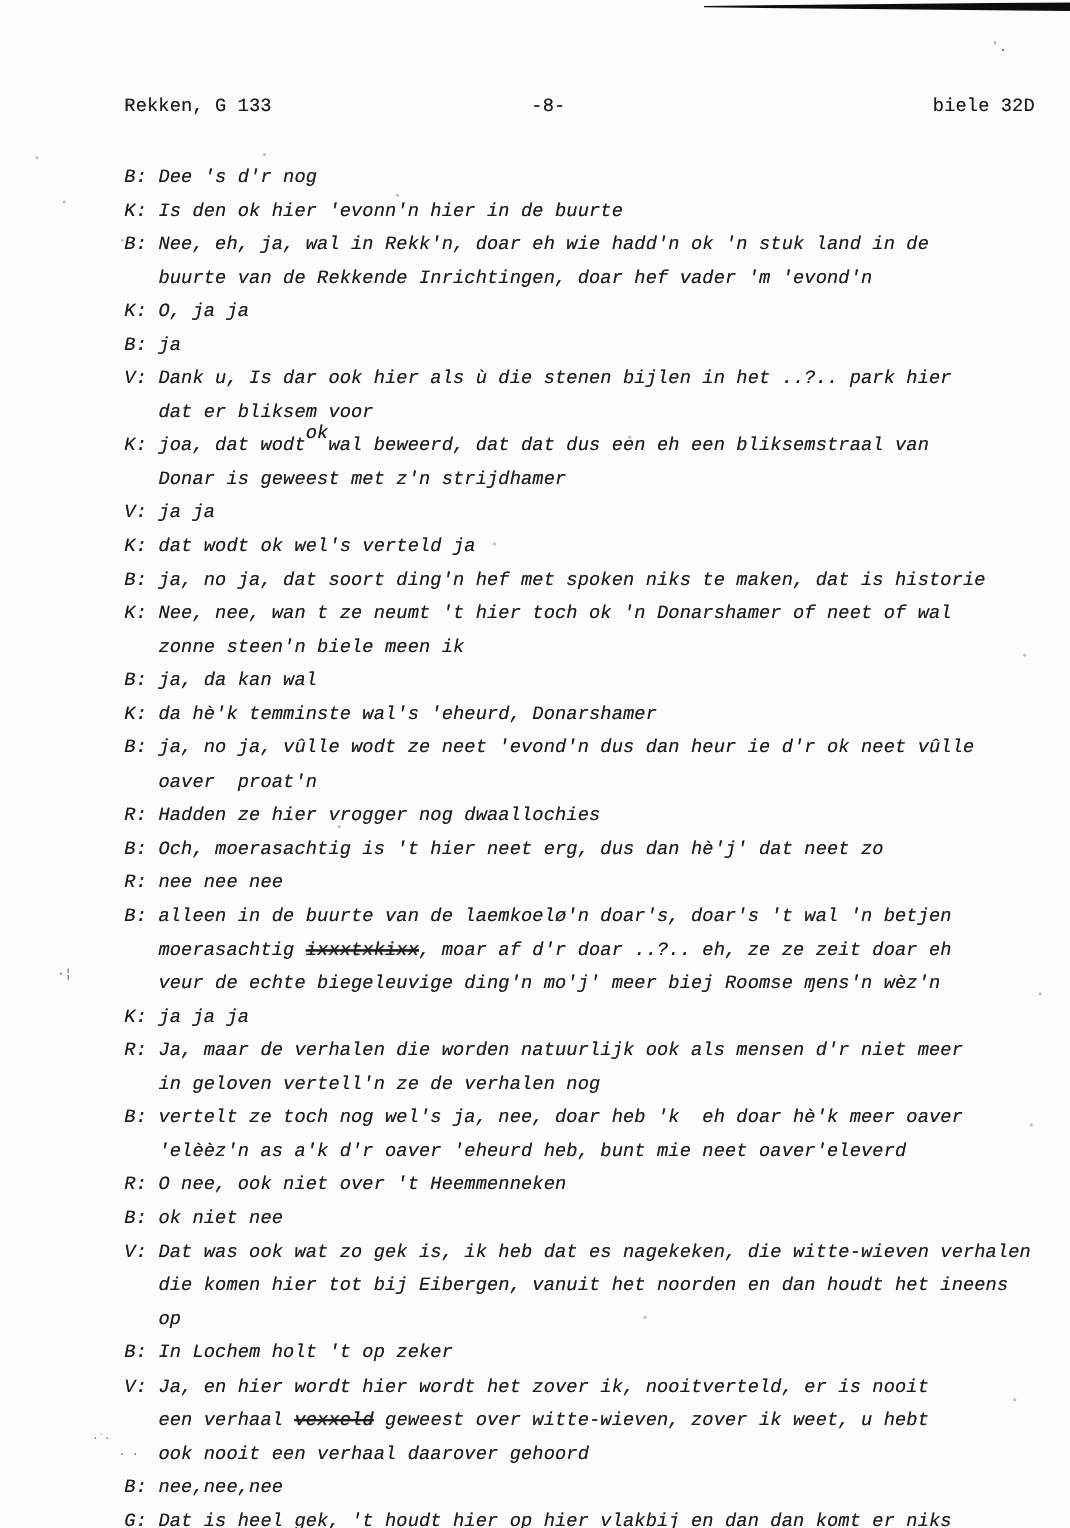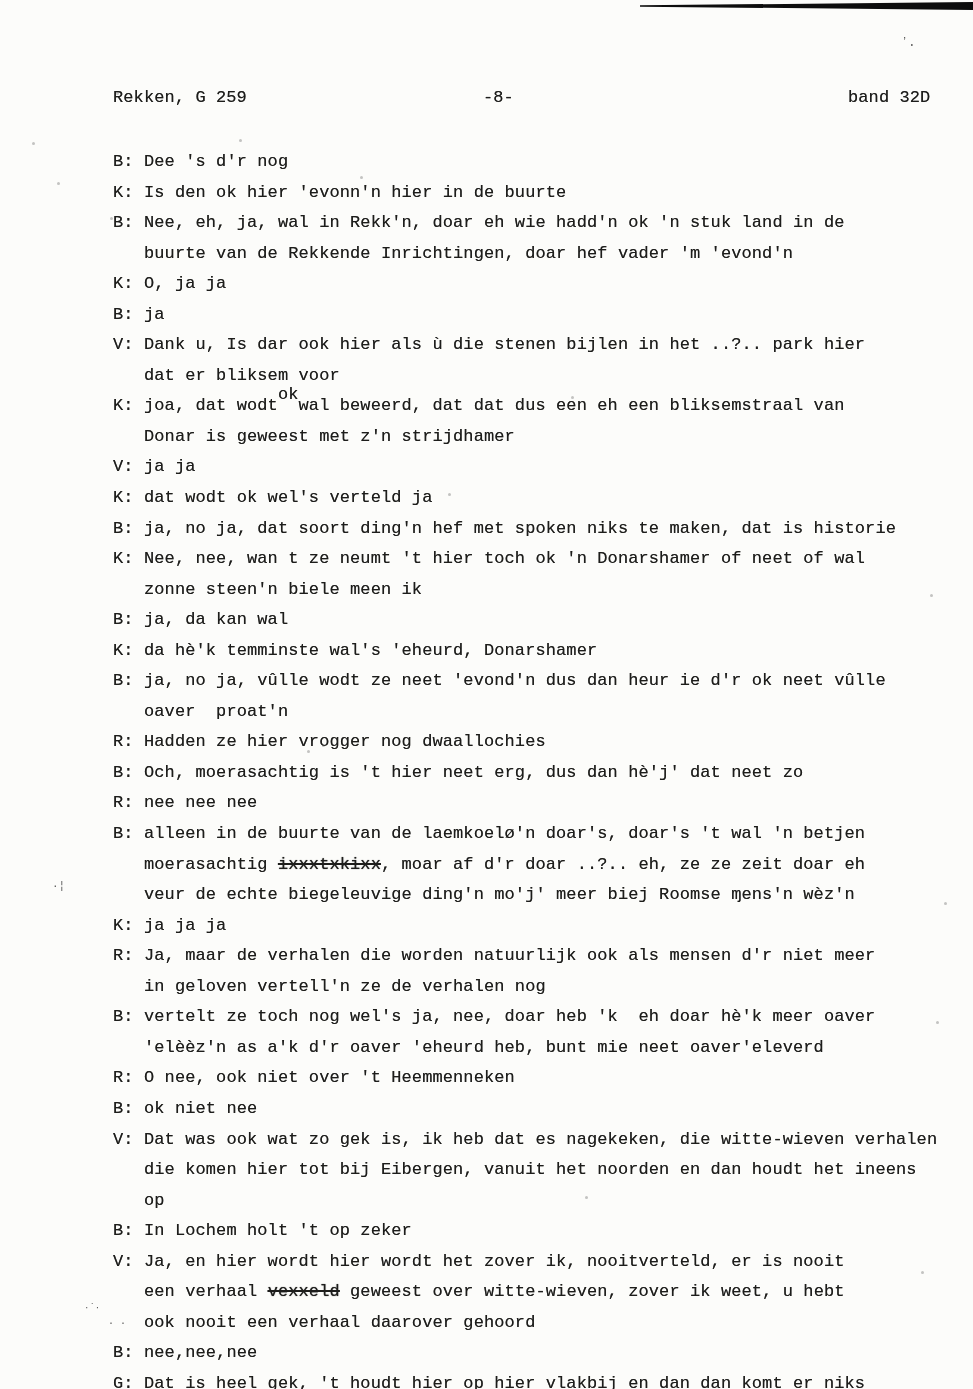--- a/index.html
+++ b/index.html
@@ -35,21 +35,21 @@
   .transcript {
     position: absolute;
     left: 113px; top: 147px;
     width: 860px;
     font-size: 17px;
     line-height: 30.55px;
     letter-spacing: 0.1px;
     white-space: pre;
     text-shadow: 0 0 0.5px rgba(20,20,20,0.65);
   }
-  .line { height: 30.55px; }
+  .line { height: 30.55px; font-style: italic; }
   .speaker { display: inline-block; width: 31px; white-space: pre; }
   .sup {
     display: inline-block;
     transform: translateY(-11px);
     text-align: center;
   }
   .strike {
     text-decoration: line-through;
     text-decoration-thickness: 2px;
     text-shadow: 0 0 1px rgba(20,20,20,0.8);
@@ -77,23 +77,23 @@
   }
 </style>
 </head>
 <body>
 
 <div class="page">
 
   <div class="scan-line"></div>
 
   <div class="header">
-    <span class="hdr left">Rekken, G 259</span>
+    <span class="hdr left">Rekken, G 133</span>
     <span class="hdr center">-8-</span>
-    <span class="hdr right">band 32D</span>
+    <span class="hdr right">biele 32D</span>
   </div>
 
   <div class="artifact a1">ʼ.</div>
   <div class="artifact a2">·¦</div>
   <div class="artifact a3">·˙·</div>
   <div class="artifact a4">. .</div>
 
   <div class="transcript"><div class="line"><span class="speaker">B:</span><span class="text"><span>Dee 's d'r nog</span></span></div><div class="line"><span class="speaker">K:</span><span class="text"><span>Is den ok hier 'evonn'n hier in de buurte</span></span></div><div class="line"><span class="speaker">B:</span><span class="text"><span>Nee, eh, ja, wal in Rekk'n, doar eh wie hadd'n ok 'n stuk land in de</span></span></div><div class="line"><span class="speaker"></span><span class="text"><span>buurte van de Rekkende Inrichtingen, doar hef vader 'm 'evond'n</span></span></div><div class="line"><span class="speaker">K:</span><span class="text"><span>O, ja ja</span></span></div><div class="line"><span class="speaker">B:</span><span class="text"><span>ja</span></span></div><div class="line"><span class="speaker">V:</span><span class="text"><span>Dank u, Is dar ook hier als ù die stenen bijlen in het ..?.. park hier</span></span></div><div class="line"><span class="speaker"></span><span class="text"><span>dat er bliksem voor</span></span></div><div class="line"><span class="speaker">K:</span><span class="text"><span>joa, dat wodt</span><span class="sup">ok</span><span>wal beweerd, dat dat dus een eh een bliksemstraal van</span></span></div><div class="line"><span class="speaker"></span><span class="text"><span>Donar is geweest met z'n strijdhamer</span></span></div><div class="line"><span class="speaker">V:</span><span class="text"><span>ja ja</span></span></div><div class="line"><span class="speaker">K:</span><span class="text"><span>dat wodt ok wel's verteld ja</span></span></div><div class="line"><span class="speaker">B:</span><span class="text"><span>ja, no ja, dat soort ding'n hef met spoken niks te maken, dat is historie</span></span></div><div class="line"><span class="speaker">K:</span><span class="text"><span>Nee, nee, wan t ze neumt 't hier toch ok 'n Donarshamer of neet of wal</span></span></div><div class="line"><span class="speaker"></span><span class="text"><span>zonne steen'n biele meen ik</span></span></div><div class="line"><span class="speaker">B:</span><span class="text"><span>ja, da kan wal</span></span></div><div class="line"><span class="speaker">K:</span><span class="text"><span>da hè'k temminste wal's 'eheurd, Donarshamer</span></span></div><div class="line"><span class="speaker">B:</span><span class="text"><span>ja, no ja, vûlle wodt ze neet 'evond'n dus dan heur ie d'r ok neet vûlle</span></span></div><div class="line"><span class="speaker"></span><span class="text"><span>oaver  proat'n</span></span></div><div class="line"><span class="speaker">R:</span><span class="text"><span>Hadden ze hier vrogger nog dwaallochies</span></span></div><div class="line"><span class="speaker">B:</span><span class="text"><span>Och, moerasachtig is 't hier neet erg, dus dan hè'j' dat neet zo</span></span></div><div class="line"><span class="speaker">R:</span><span class="text"><span>nee nee nee</span></span></div><div class="line"><span class="speaker">B:</span><span class="text"><span>alleen in de buurte van de laemkoelø'n doar's, doar's 't wal 'n betjen</span></span></div><div class="line"><span class="speaker"></span><span class="text"><span>moerasachtig </span><span class="strike">ixxxtxkixx</span><span>, moar af d'r doar ..?.. eh, ze ze zeit doar eh</span></span></div><div class="line"><span class="speaker"></span><span class="text"><span>veur de echte biegeleuvige ding'n mo'j' meer biej Roomse ɱens'n wèz'n</span></span></div><div class="line"><span class="speaker">K:</span><span class="text"><span>ja ja ja</span></span></div><div class="line"><span class="speaker">R:</span><span class="text"><span>Ja, maar de verhalen die worden natuurlijk ook als mensen d'r niet meer</span></span></div><div class="line"><span class="speaker"></span><span class="text"><span>in geloven vertell'n ze de verhalen nog</span></span></div><div class="line"><span class="speaker">B:</span><span class="text"><span>vertelt ze toch nog wel's ja, nee, doar heb 'k  eh doar hè'k meer oaver</span></span></div><div class="line"><span class="speaker"></span><span class="text"><span>'elèèz'n as a'k d'r oaver 'eheurd heb, bunt mie neet oaver'eleverd</span></span></div><div class="line"><span class="speaker">R:</span><span class="text"><span>O nee, ook niet over 't Heemmenneken</span></span></div><div class="line"><span class="speaker">B:</span><span class="text"><span>ok niet nee</span></span></div><div class="line"><span class="speaker">V:</span><span class="text"><span>Dat was ook wat zo gek is, ik heb dat es nagekeken, die witte-wieven verhalen</span></span></div><div class="line"><span class="speaker"></span><span class="text"><span>die komen hier tot bij Eibergen, vanuit het noorden en dan houdt het ineens</span></span></div><div class="line"><span class="speaker"></span><span class="text"><span>op</span></span></div><div class="line"><span class="speaker">B:</span><span class="text"><span>In Lochem holt 't op zeker</span></span></div><div class="line"><span class="speaker">V:</span><span class="text"><span>Ja, en hier wordt hier wordt het zover ik, nooitverteld, er is nooit</span></span></div><div class="line"><span class="speaker"></span><span class="text"><span>een verhaal </span><span class="strike">vexxeld</span><span> geweest over witte-wieven, zover ik weet, u hebt</span></span></div><div class="line"><span class="speaker"></span><span class="text"><span>ook nooit een verhaal daarover gehoord</span></span></div><div class="line"><span class="speaker">B:</span><span class="text"><span>nee,nee,nee</span></span></div><div class="line"><span class="speaker">G:</span><span class="text"><span>Dat is heel gek, 't houdt hier op hier vlakbij en dan dan komt er niks</span></span></div></div>
 
   <div class="speck" style="left:57px;  top:182px;"></div>

